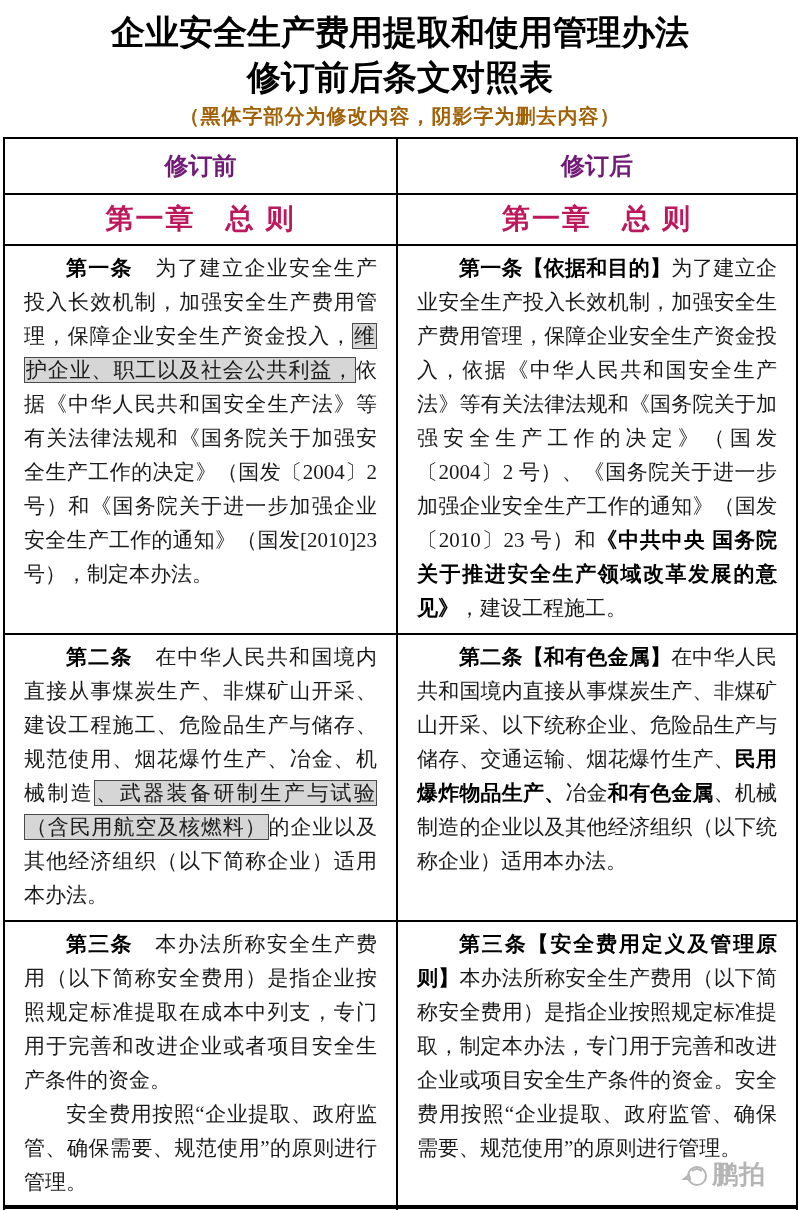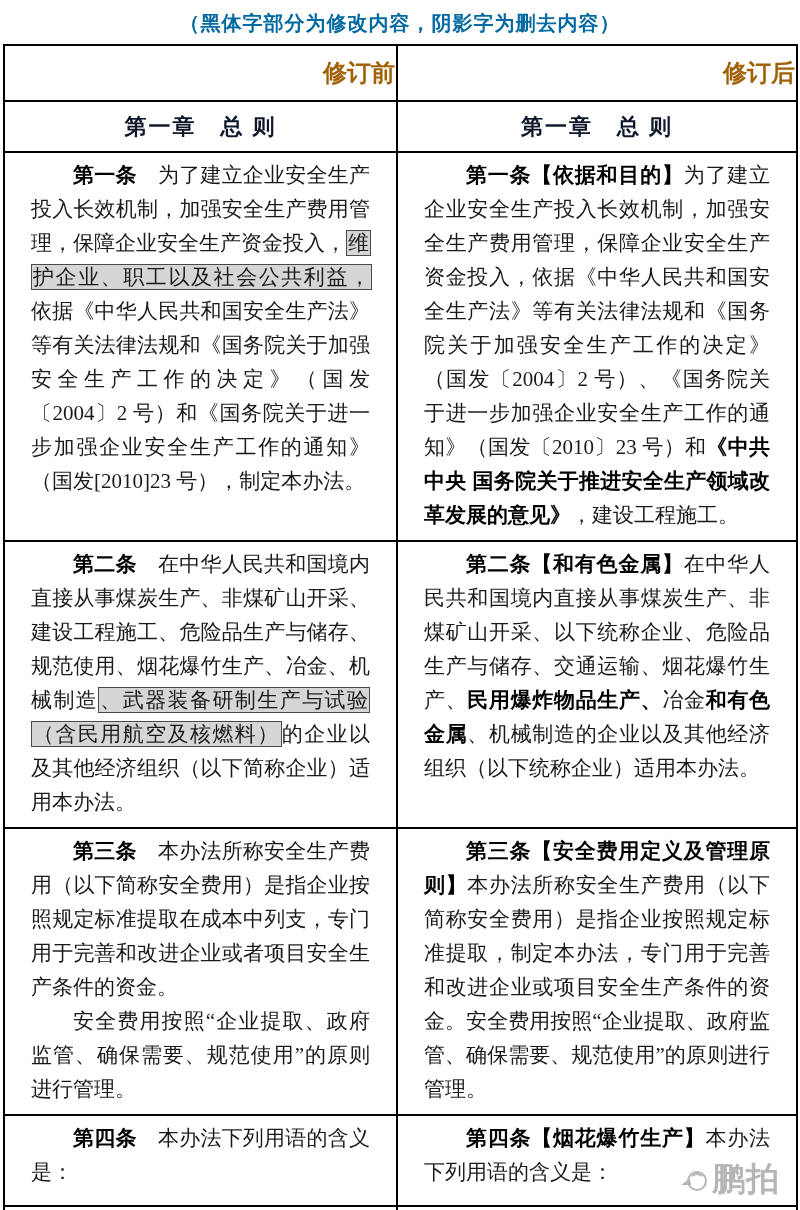--- a/index.html
+++ b/index.html
@@ -18,31 +18,31 @@
     font-weight:700; font-size:20px; letter-spacing:1px;
   }
   table.compare {
     border-collapse:collapse; table-layout:fixed;
     width:793px; margin:7px 0 0 3px;
   }
   .compare col.c1 { width:393px; }
   .compare col.c2 { width:400px; }
   .compare th, .compare td { border:2px solid #000; }
   .compare th.head {
-    height:52px; text-align:right; vertical-align:middle;
+    height:52px; text-align:center; vertical-align:middle;
     font-family:"Liberation Sans","DejaVu Sans",sans-serif;
-    font-weight:700; font-size:24px; color:#a16207;
+    font-weight:700; font-size:24px; color:#701a75;
   }
   .compare td.chapter {
     height:47px; text-align:center; vertical-align:middle;
     font-family:"Liberation Sans","DejaVu Sans",sans-serif;
-    font-weight:700; font-size:22px; letter-spacing:2px; color:#0f172a;
+    font-weight:700; font-size:28px; letter-spacing:2px; color:#be185d;
   }
   .compare td.cell {
-    vertical-align:top; padding:5px 26px 8px;
+    vertical-align:top; padding:5px 19px 8px;
     font-size:21px; line-height:34px;
     text-align:justify; text-justify:inter-ideograph;
   }
   .compare tr.body-row:last-child td.cell { height:170px; }
   .para { margin:0; text-indent:2em; }
   .seg-n { font-family:"Liberation Serif","DejaVu Serif",serif; }
   .seg-b {
     font-family:"Liberation Sans","DejaVu Sans",sans-serif;
     font-weight:700; color:#000;
   }
@@ -53,34 +53,36 @@
   }
   .bottom-rule {
     position:absolute; left:3px; width:793px; bottom:3px;
     height:2px; background:#000;
   }
   .watermark {
     position:absolute; left:680px; top:1157px;
     display:flex; align-items:center; gap:2px;
     color:#aeaeae; opacity:.9;
     font-family:"Liberation Sans","DejaVu Sans",sans-serif;
-    font-weight:700; font-size:33px; letter-spacing:1px;
+    font-weight:700; font-size:26px; letter-spacing:1px;
     pointer-events:none;
   }
   .watermark svg { display:block; }
 </style>
 </head>
 <body>
 
 <div class="page">
 
   <div class="doc-title">
+    <div>企业安全生产费用提取和使用管理办法</div>
+    <div>修订前后条文对照表</div>
   </div>
 
-  <div class="doc-note" style="color: #0369a1;">（黑体字部分为修改内容，阴影字为删去内容）</div>
+  <div class="doc-note" style="color: #a16207;">（黑体字部分为修改内容，阴影字为删去内容）</div>
 
   <table class="compare">
     <colgroup>
         <col class="c1">
         <col class="c2">
       </colgroup>
     <thead>
       <tr>
         <th class="head">修订前</th>
         <th class="head">修订后</th>

